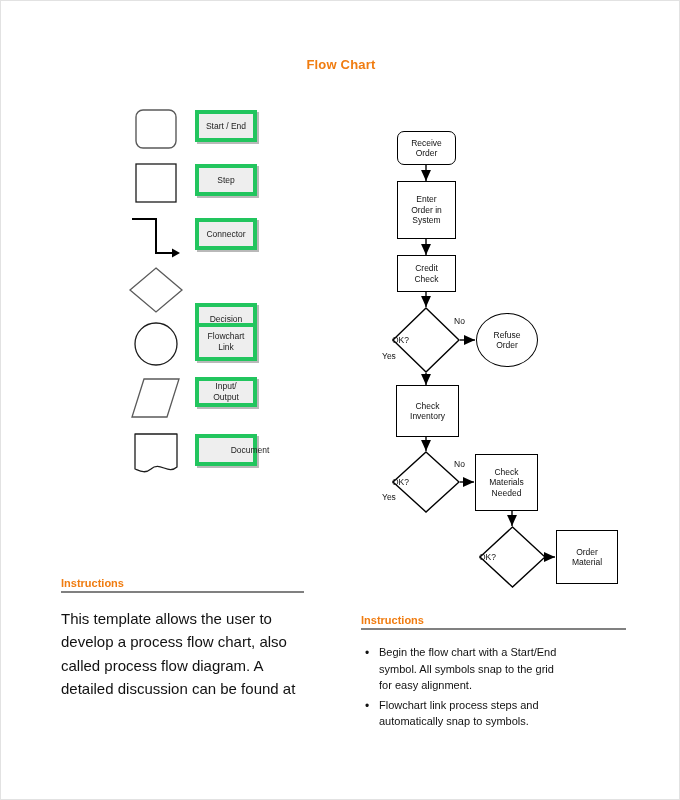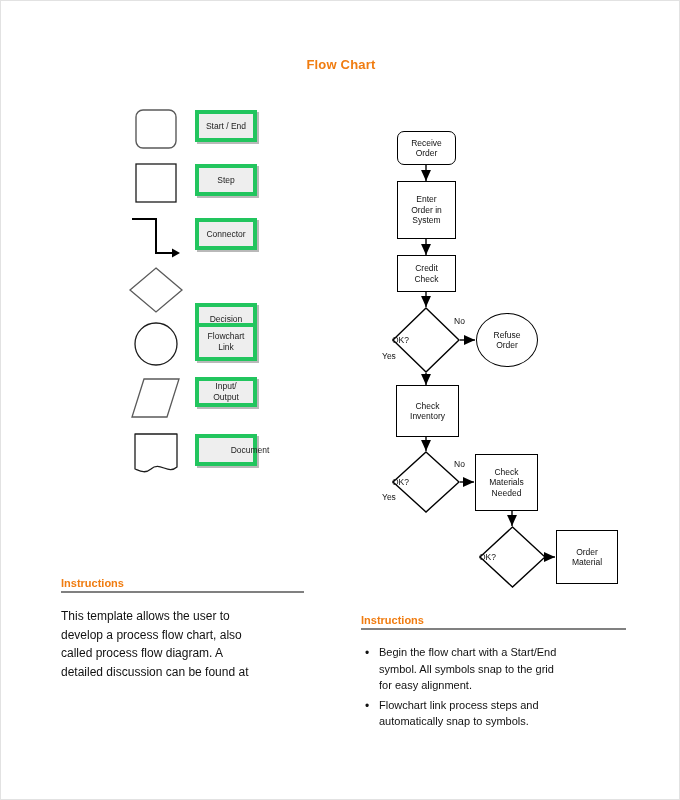--- a/index.html
+++ b/index.html
@@ -132,21 +132,21 @@
     font-weight: bold;
     color: #f07c10;
     margin: 0 0 2px 0;
   }
   .section-rule {
     height: 2px;
     background: #808080;
     margin: 0 0 14px 0;
   }
   .body-text {
-    font-size: 12px;
+    font-size: 15px;
     color: #111111;
     line-height: 1.55;
     white-space: pre-line;
   }
   ul.bullets {
     margin: 0;
     padding: 0 0 0 18px;
     list-style: none;
   }
   ul.bullets li {

